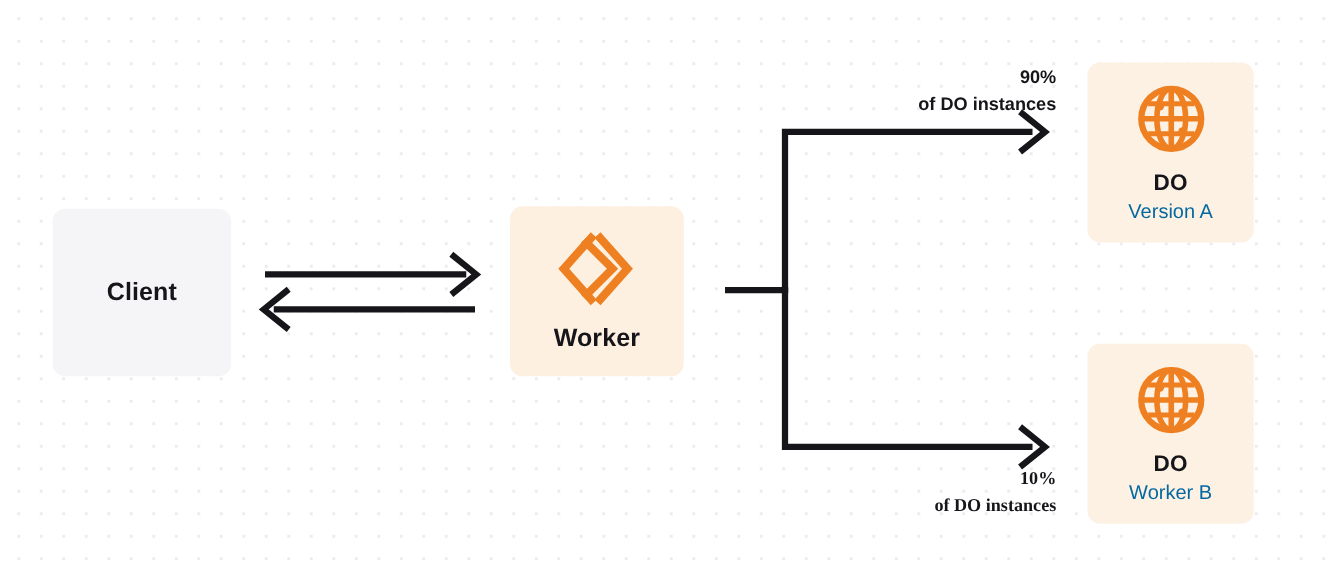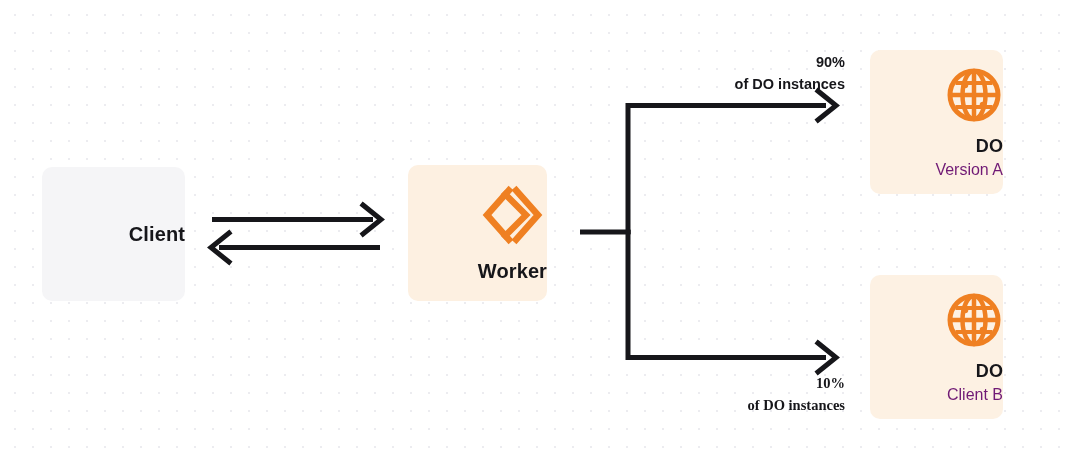--- a/index.html
+++ b/index.html
@@ -24,21 +24,21 @@
     background-position: 6px 6px;
   }
 
   
   .node {
     position: absolute;
     box-sizing: border-box;
     border-radius: 10px;
     display: flex;
     flex-direction: column;
-    align-items: flex-end;
+    align-items: center;
     justify-content: center;
   }
 
   .node-client {
     left: 42px;
     top: 167px;
     width: 143px;
     height: 134px;
     background: #f5f5f7;
   }
@@ -77,21 +77,21 @@
   .node-title-small {
     font-size: 18px;
     font-weight: bold;
     color: #16161a;
     letter-spacing: 0.1px;
   }
 
   .node-subtitle {
     font-size: 16px;
     font-weight: normal;
-    color: #701a75;
+    color: #0369a1;
     margin-top: 4px;
   }
 
   .node-icon {
     display: block;
     line-height: 0;
   }
 
   .worker-icon-wrap {
     margin-bottom: 14px;
@@ -209,21 +209,21 @@
         <line x1="6" y1="29" x2="52" y2="29" stroke="#ef8022" stroke-width="4.5"></line>
         <line x1="29" y1="5" x2="29" y2="53" stroke="#ef8022" stroke-width="4.5"></line>
         <ellipse cx="29" cy="29" rx="11.5" ry="24" fill="none" stroke="#ef8022" stroke-width="4.5"></ellipse>
         <line x1="10.5" y1="17" x2="47.5" y2="17" stroke="#ef8022" stroke-width="4"></line>
         <line x1="10.5" y1="41" x2="47.5" y2="41" stroke="#ef8022" stroke-width="4"></line>
         <circle cx="20" cy="19" r="3.3" fill="#ef8022"></circle>
         <circle cx="38" cy="39" r="3.3" fill="#ef8022"></circle>
       </svg>
     </span>
     <span class="node-title-small">DO</span>
-    <span class="node-subtitle">Client B</span>
+    <span class="node-subtitle">Worker B</span>
   </div>
 
   <div class="edge-label edge-label-top">
     <div>90%</div>
     <div>of DO instances</div>
   </div>
 
   <div class="edge-label edge-label-bottom">
     <div>10%</div>
     <div>of DO instances</div>

